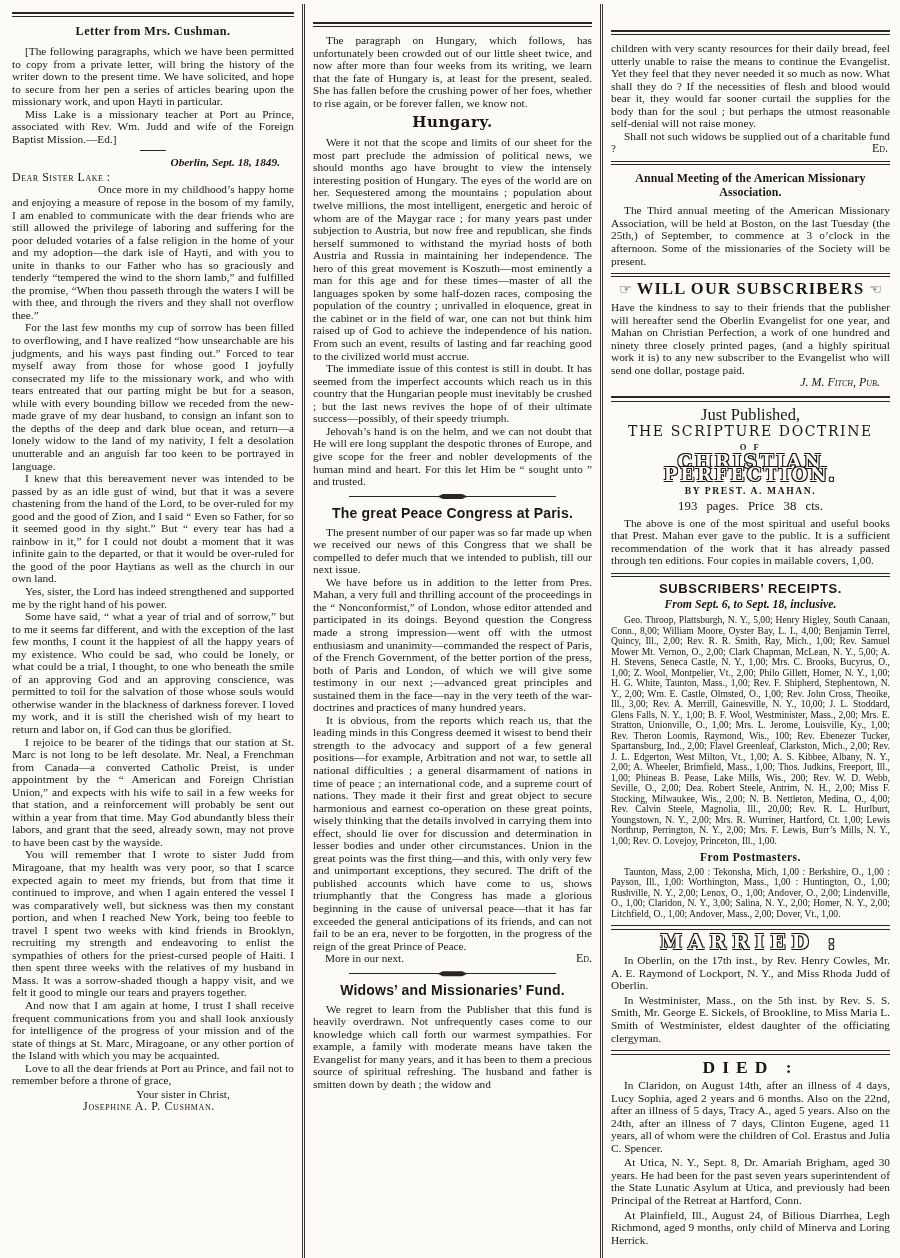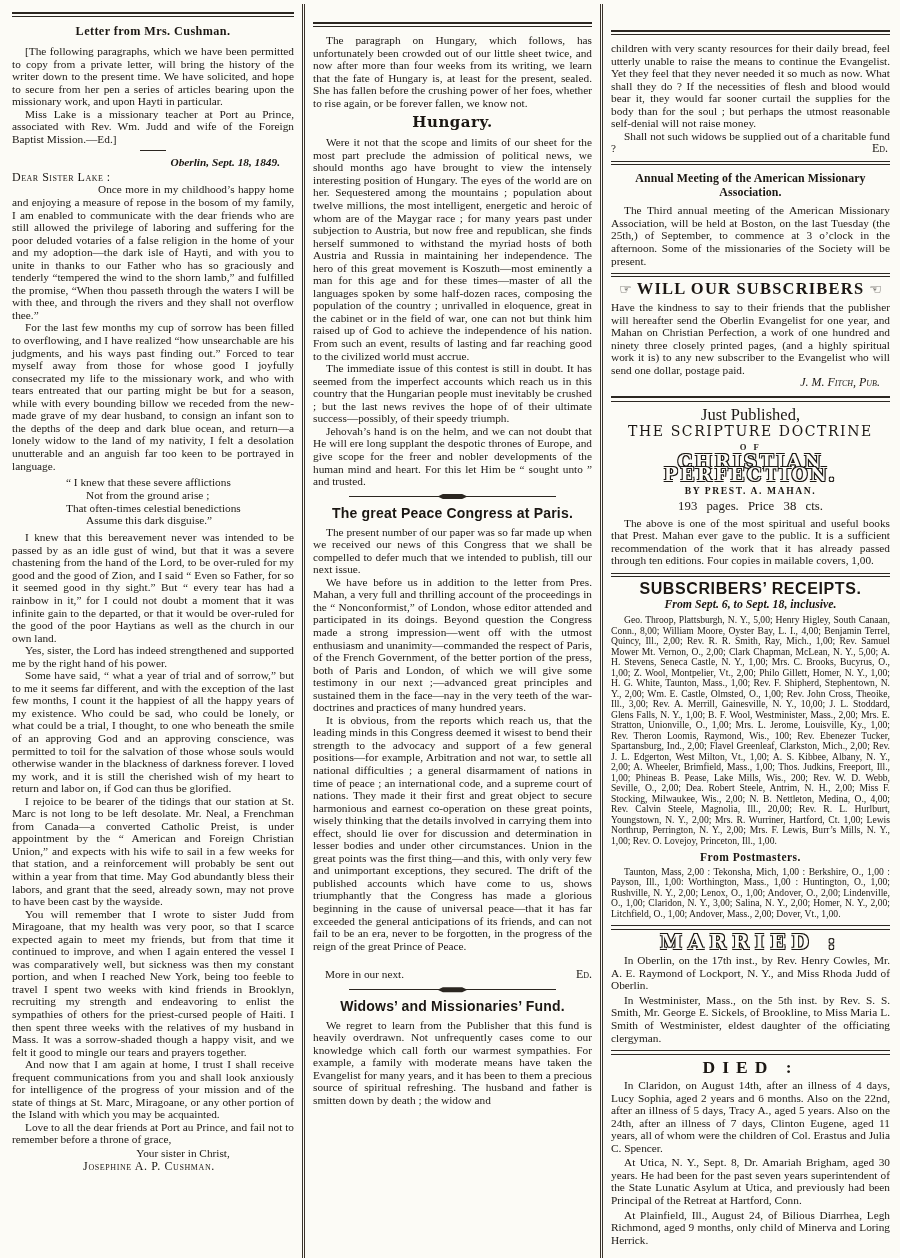--- a/index.html
+++ b/index.html
@@ -44,21 +44,21 @@
   .head-gro{
     font-family:"Liberation Sans",sans-serif;font-weight:bold;text-align:center;
     font-size:14px;margin:4px 0 5px 0;letter-spacing:.2px;line-height:16px;text-indent:0;
   }
   .orn{display:flex;align-items:center;margin:6px 36px 5px 36px;}
   .orn:before,.orn:after{content:"";flex:1;border-top:1.2px solid #2b2620;}
   .orn-diamond{
     width:30px;height:6px;background:#2b2620;margin:0 -4px;
     clip-path:polygon(0 50%,18% 8%,82% 8%,100% 50%,82% 92%,18% 92%);
   }
-  .edline{display:flex;justify-content:space-between;margin-top:16px;}
+  .edline{display:flex;justify-content:space-between;margin-top:0;}
   .edline .lead{padding-left:12px;}
   .ed-after{text-align:right;margin-top:-12.55px;font-variant:small-caps;font-size:12px;padding-right:2px;}
   .sc{font-variant:small-caps;font-size:12px;}
   .drule{border-top:1.2px solid #2b2620;border-bottom:1.2px solid #2b2620;height:2.4px;margin:6px 0;}
   .drule.thick{border-top:2.6px solid #2b2620;border-bottom:1.8px solid #2b2620;height:3px;margin:7px 0;}
   .head-annual{
     font-weight:bold;font-size:11.9px;text-align:center;margin:3px 0 5px 0;
     letter-spacing:.1px;line-height:14px;text-indent:0;
   }
   .sub-head{
@@ -72,21 +72,21 @@
   .ad-2{font-size:14px;letter-spacing:1.6px;margin:3px 0;font-family:"DejaVu Serif",serif;}
   .ad-3{font-size:8.6px;font-weight:bold;letter-spacing:2.5px;margin:2px 0;}
   .ad-4{
     font-size:18.5px;font-weight:bold;letter-spacing:2.5px;margin:3px 0;
     font-family:"DejaVu Serif",serif;color:#fcfbf6;
     text-shadow:-1px -1px 0 #1b1713,1px -1px 0 #1b1713,-1px 1px 0 #1b1713,1px 1px 0 #1b1713;
   }
   .ad-5{font-size:9.6px;font-weight:bold;letter-spacing:1.6px;margin:2px 0;}
   .ad-6{font-size:12.8px;margin:3px 0 4px 0;word-spacing:6px;}
   .rec-title{
-    font-family:"Liberation Sans",sans-serif;font-weight:bold;font-size:16px;
+    font-family:"Liberation Sans",sans-serif;font-weight:bold;font-size:13px;
     text-align:center;letter-spacing:.6px;margin:3px 0 2px 0;text-indent:0;
   }
   .rec-sub{font-weight:bold;font-style:italic;font-size:11.8px;text-align:center;margin:0 0 5px 0;text-indent:0;}
   .small-body{font-size:9.6px;line-height:10.5px;}
   .pm-head{font-weight:bold;font-size:11.5px;text-align:center;margin:5px 0 3px 0;text-indent:0;letter-spacing:.5px;}
   .married-head{
     text-align:center;font-size:20px;font-weight:bold;letter-spacing:6px;
     font-family:"DejaVu Serif",serif;margin:5px 0 6px 0;color:#fcfbf6;
     text-shadow:-1px -1px 0 #1b1713,1px -1px 0 #1b1713,-1px 1px 0 #1b1713,1px 1px 0 #1b1713;
   }
@@ -101,26 +101,20 @@
   <div class="col">
     <div class="toprule tr-1"></div>
     <h2 class="head-sm">Letter from Mrs. Cushman.</h2>
     <p>[The following paragraphs, which we have been permitted to copy from a private letter, will bring the history of the writer down to the present time.  We have solicited, and hope to secure from her pen a series of articles bearing upon the missionary work, and upon Hayti in particular.</p>
     <p>Miss Lake is a missionary teacher at Port au Prince, associated with Rev. Wm. Judd and wife of the Foreign Baptist Mission.—Ed.]</p>
     <div class="dash"></div>
     <div class="dateline">Oberlin, Sept. 18, 1849.</div>
     <div class="salutation">Dear Sister Lake :</div>
     <p class="deep">Once more in my childhood’s happy home and enjoying a measure of repose in the bosom of my family, I am enabled to communicate with the dear friends who are still allowed the privilege of laboring and suffering for the poor deluded votaries of a false religion in the home of your and my adoption—the dark isle of Hayti, and with you to unite in thanks to our Father who has so graciously and tenderly “tempered the wind to the shorn lamb,” and fulfilled the promise, “When thou passeth through the waters I will be with thee, and through the rivers and they shall not overflow thee.”</p>
     <p>For the last few months my cup of sorrow has been filled to overflowing, and I have realized “how unsearchable are his judgments, and his ways past finding out.”  Forced to tear myself away from those for whose good I joyfully consecrated my life to the missionary work, and who with tears entreated that our parting might be but for a season, while with every bounding billow we receded from the new-made grave of my dear husband, to consign an infant son to the depths of the deep and dark blue ocean, and return—a lonely widow to the land of my nativity, I felt a desolation unutterable and an anguish far too keen to be portrayed in language.</p>
-    <div class="poem">
-      <div class="poem-line">“ I knew that these severe afflictions</div>
-      <div class="poem-line in">Not from the ground arise ;</div>
-      <div class="poem-line">That often-times celestial benedictions</div>
-      <div class="poem-line in">Assume this dark disguise.”</div>
-    </div>
     <p>I knew that this bereavement never was intended to be passed by as an idle gust of wind, but that it was a severe chastening from the hand of the Lord, to be over-ruled for my good and the good of Zion, and I said “ Even so Father, for so it seemed good in thy sight.”  But “ every tear has had a rainbow in it,” for I could not doubt a moment that it was infinite gain to the departed, or that it would be over-ruled for the good of the poor Haytians as well as the church in our own land.</p>
     <p>Yes, sister, the Lord has indeed strengthened and supported me by the right hand of his power.</p>
     <p>Some have said, “ what a year of trial and of sorrow,” but to me it seems far different, and with the exception of the last few months, I count it the happiest of all the happy years of my existence.  Who could be sad, who could be lonely, or what could be a trial, I thought, to one who beneath the smile of an approving God and an approving conscience, was permitted to toil for the salvation of those whose souls would otherwise wander in the blackness of darkness forever.  I loved my work, and it is still the cherished wish of my heart to return and labor on, if God can thus be glorified.</p>
     <p>I rejoice to be bearer of the tidings that our station at St. Marc is not long to be left desolate.  Mr. Neal, a Frenchman from Canada—a converted Catholic Preist, is under appointment by the “ American and Foreign Christian Union,” and expects with his wife to sail in a few weeks for that station, and a reinforcement will probably be sent out within a year from that time.  May God abundantly bless their labors, and grant that the seed, already sown, may not prove to have been cast by the wayside.</p>
     <p>You will remember that I wrote to sister Judd from Miragoane, that my health was very poor, so that I scarce expected again to meet my friends, but from that time it continued to improve, and when I again entered the vessel I was comparatively well, but sickness was then my constant portion, and when I reached New York, being too feeble to travel I spent two weeks with kind friends in Brooklyn, recruiting my strength and endeavoring to enlist the sympathies of others for the priest-cursed people of Haiti.  I then spent three weeks with the relatives of my husband in Mass.  It was a sorrow-shaded though a happy visit, and we felt it good to mingle our tears and prayers together.</p>
     <p>And now that I am again at home, I trust I shall receive frequent communications from you and shall look anxiously for intelligence of the progress of your mission and of the state of things at St. Marc, Miragoane, or any other portion of the Island with which you may be acquainted.</p>
     <p>Love to all the dear friends at Port au Prince, and fail not to remember before a throne of grace,</p>
     <div class="closing-1">Your sister in Christ,</div>
     <div class="closing-2">Josephine A. P. Cushman.</div>
   </div>

